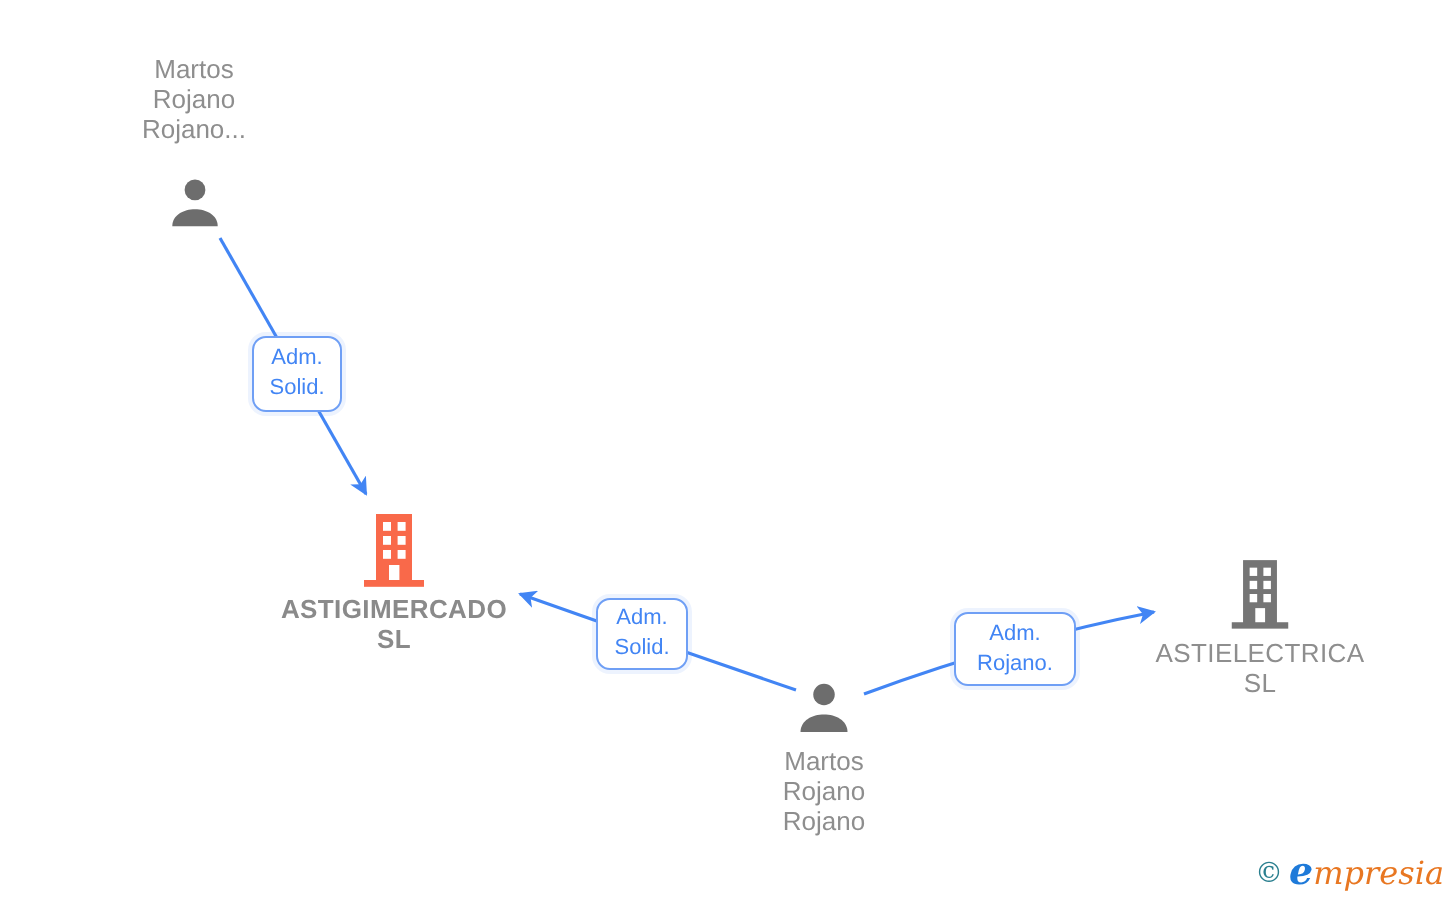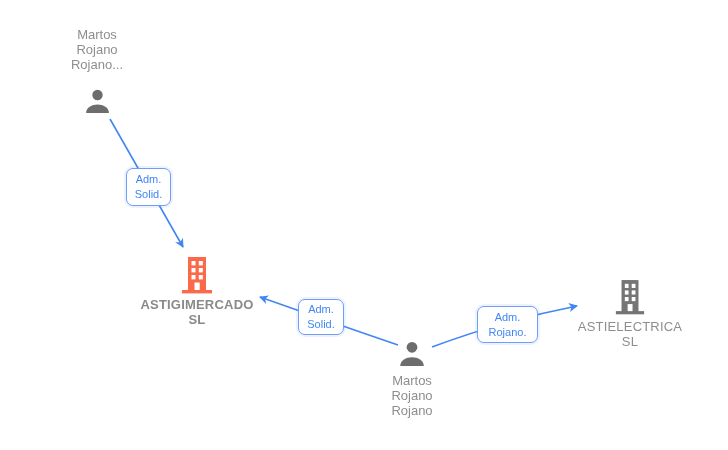--- a/index.html
+++ b/index.html
@@ -126,14 +126,17 @@
   <div class="edge-label" style="left:298px;top:299px;width:46px;height:36px;">
     <div>Adm.</div>
     <div>Solid.</div>
   </div>
 
   <div class="edge-label" style="left:477px;top:306px;width:61px;height:37px;">
     <div>Adm.</div>
     <div>Rojano.</div>
   </div>
 
+  <div class="watermark">
+    <span class="copy">©</span><span class="brand-e">e</span><span class="brand-rest">mpresia</span>
+  </div>
 
 </div>
 
 </body></html>

